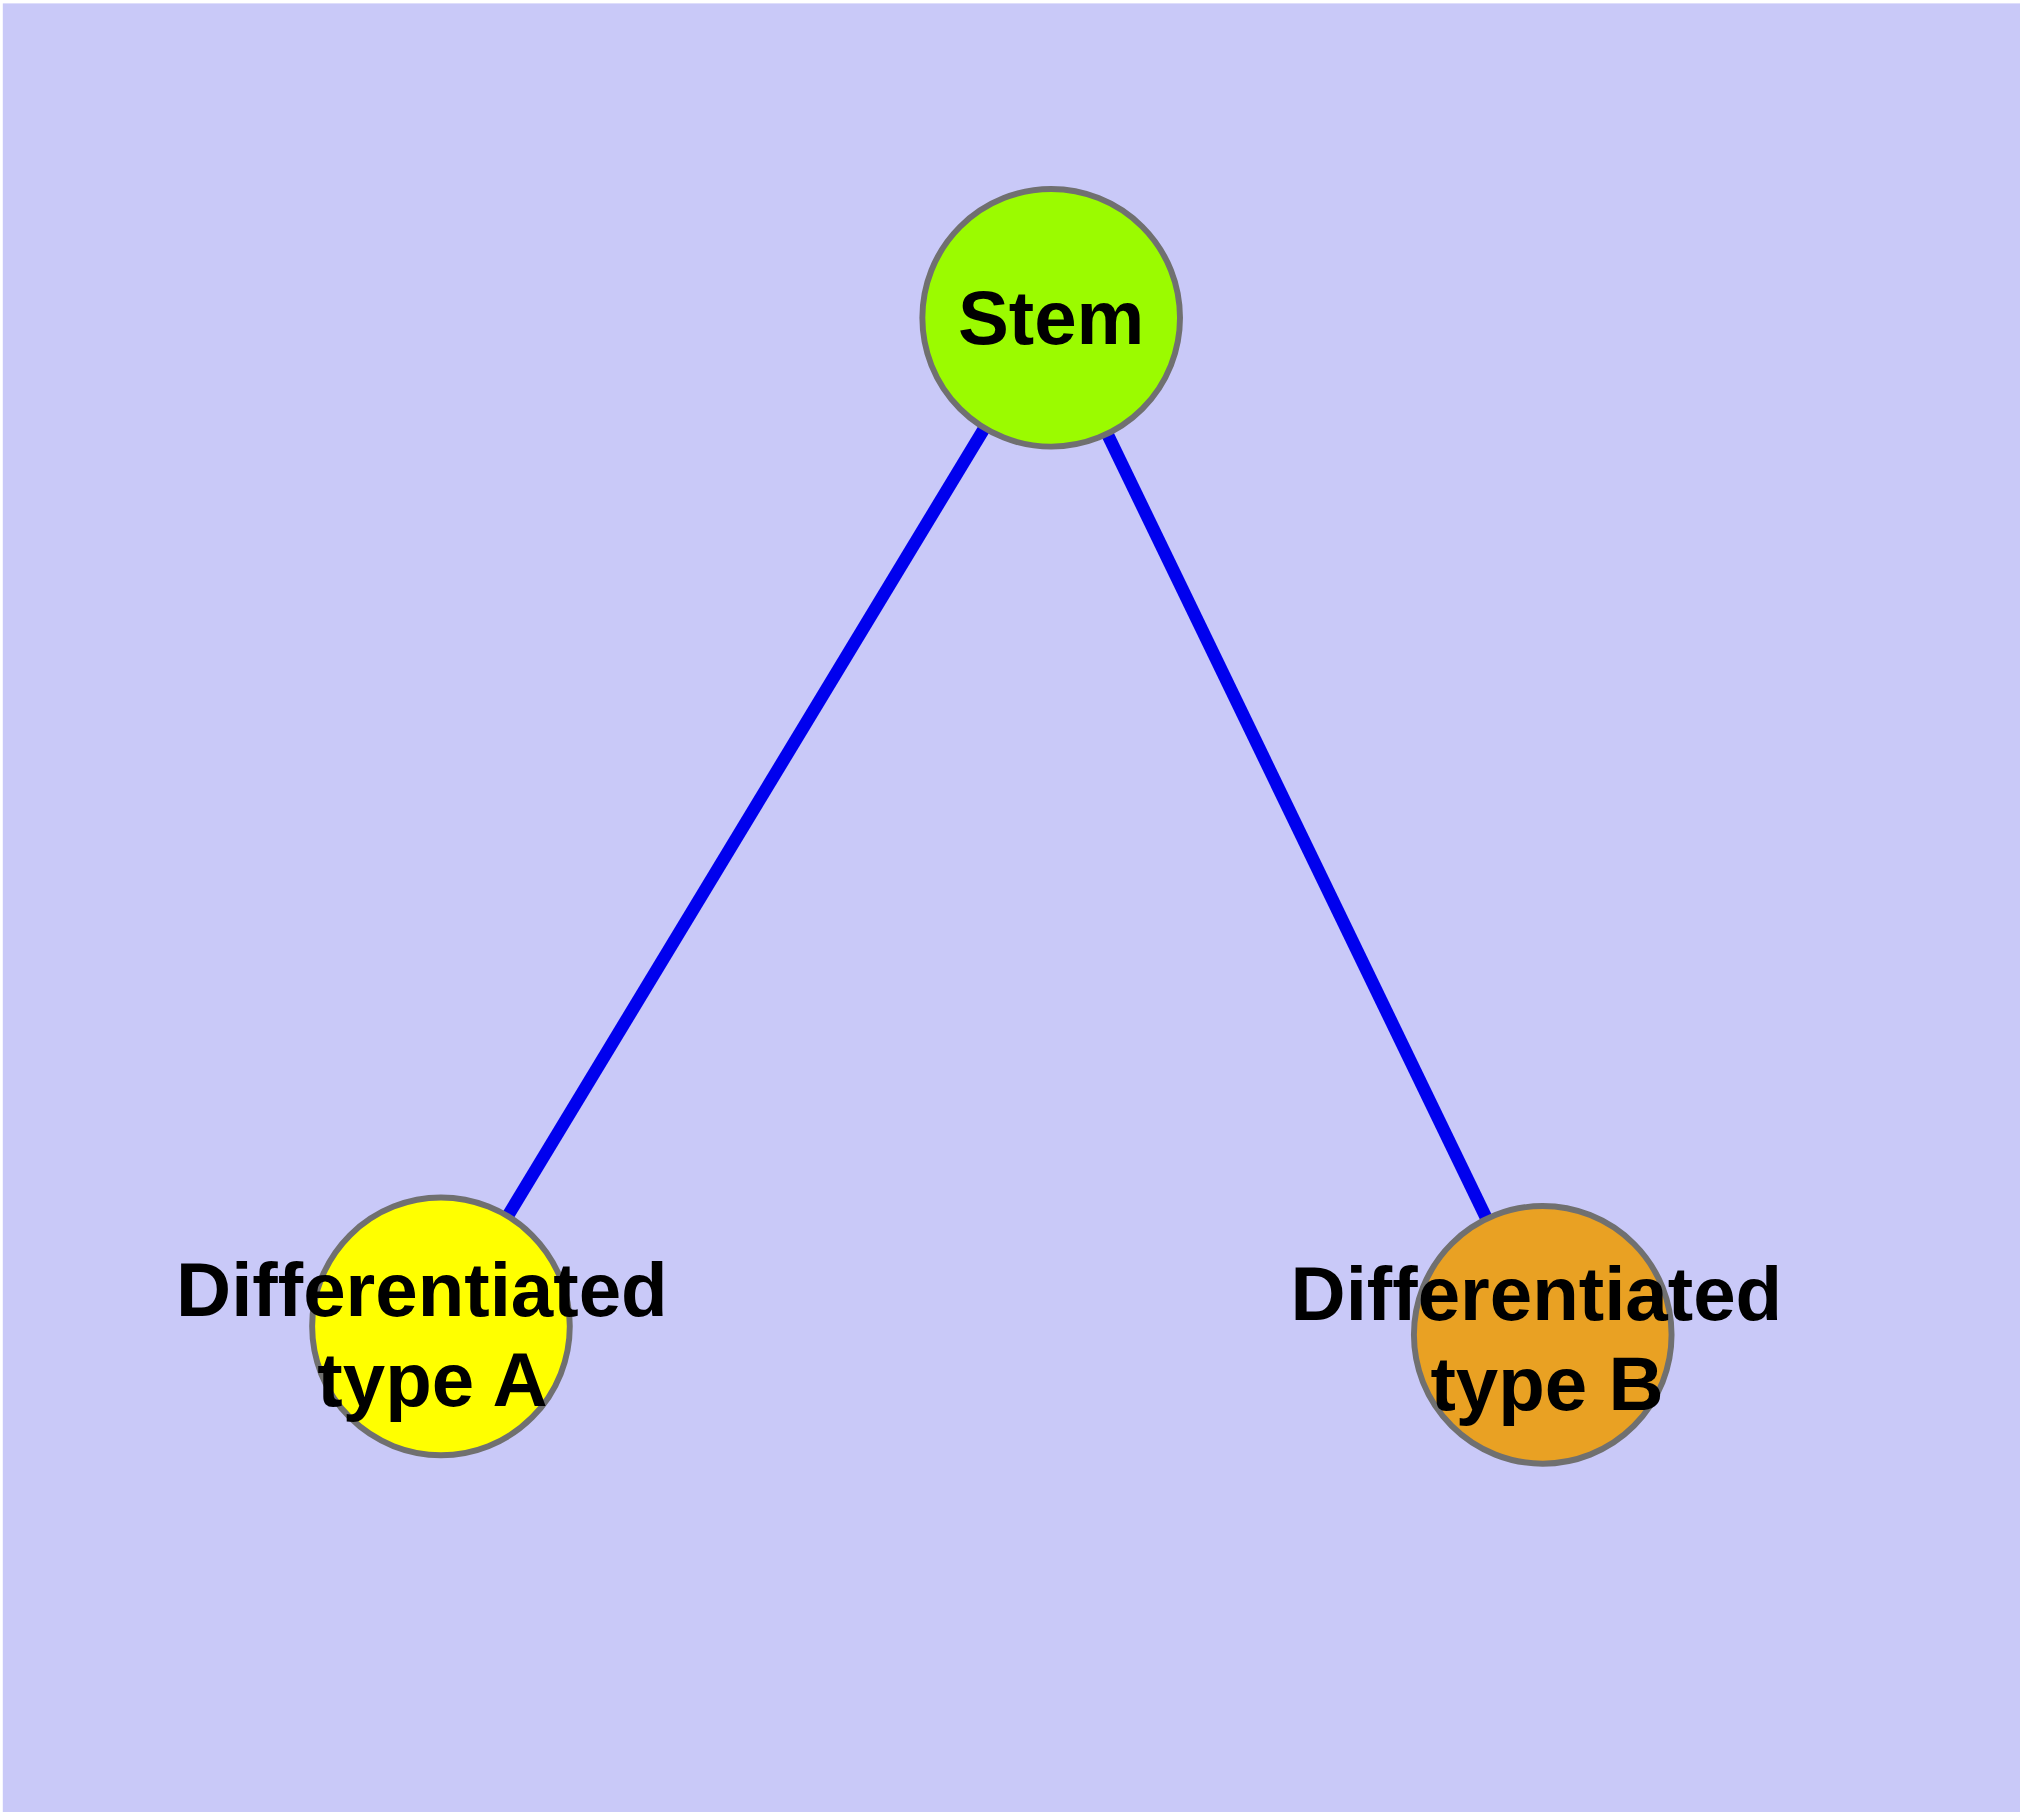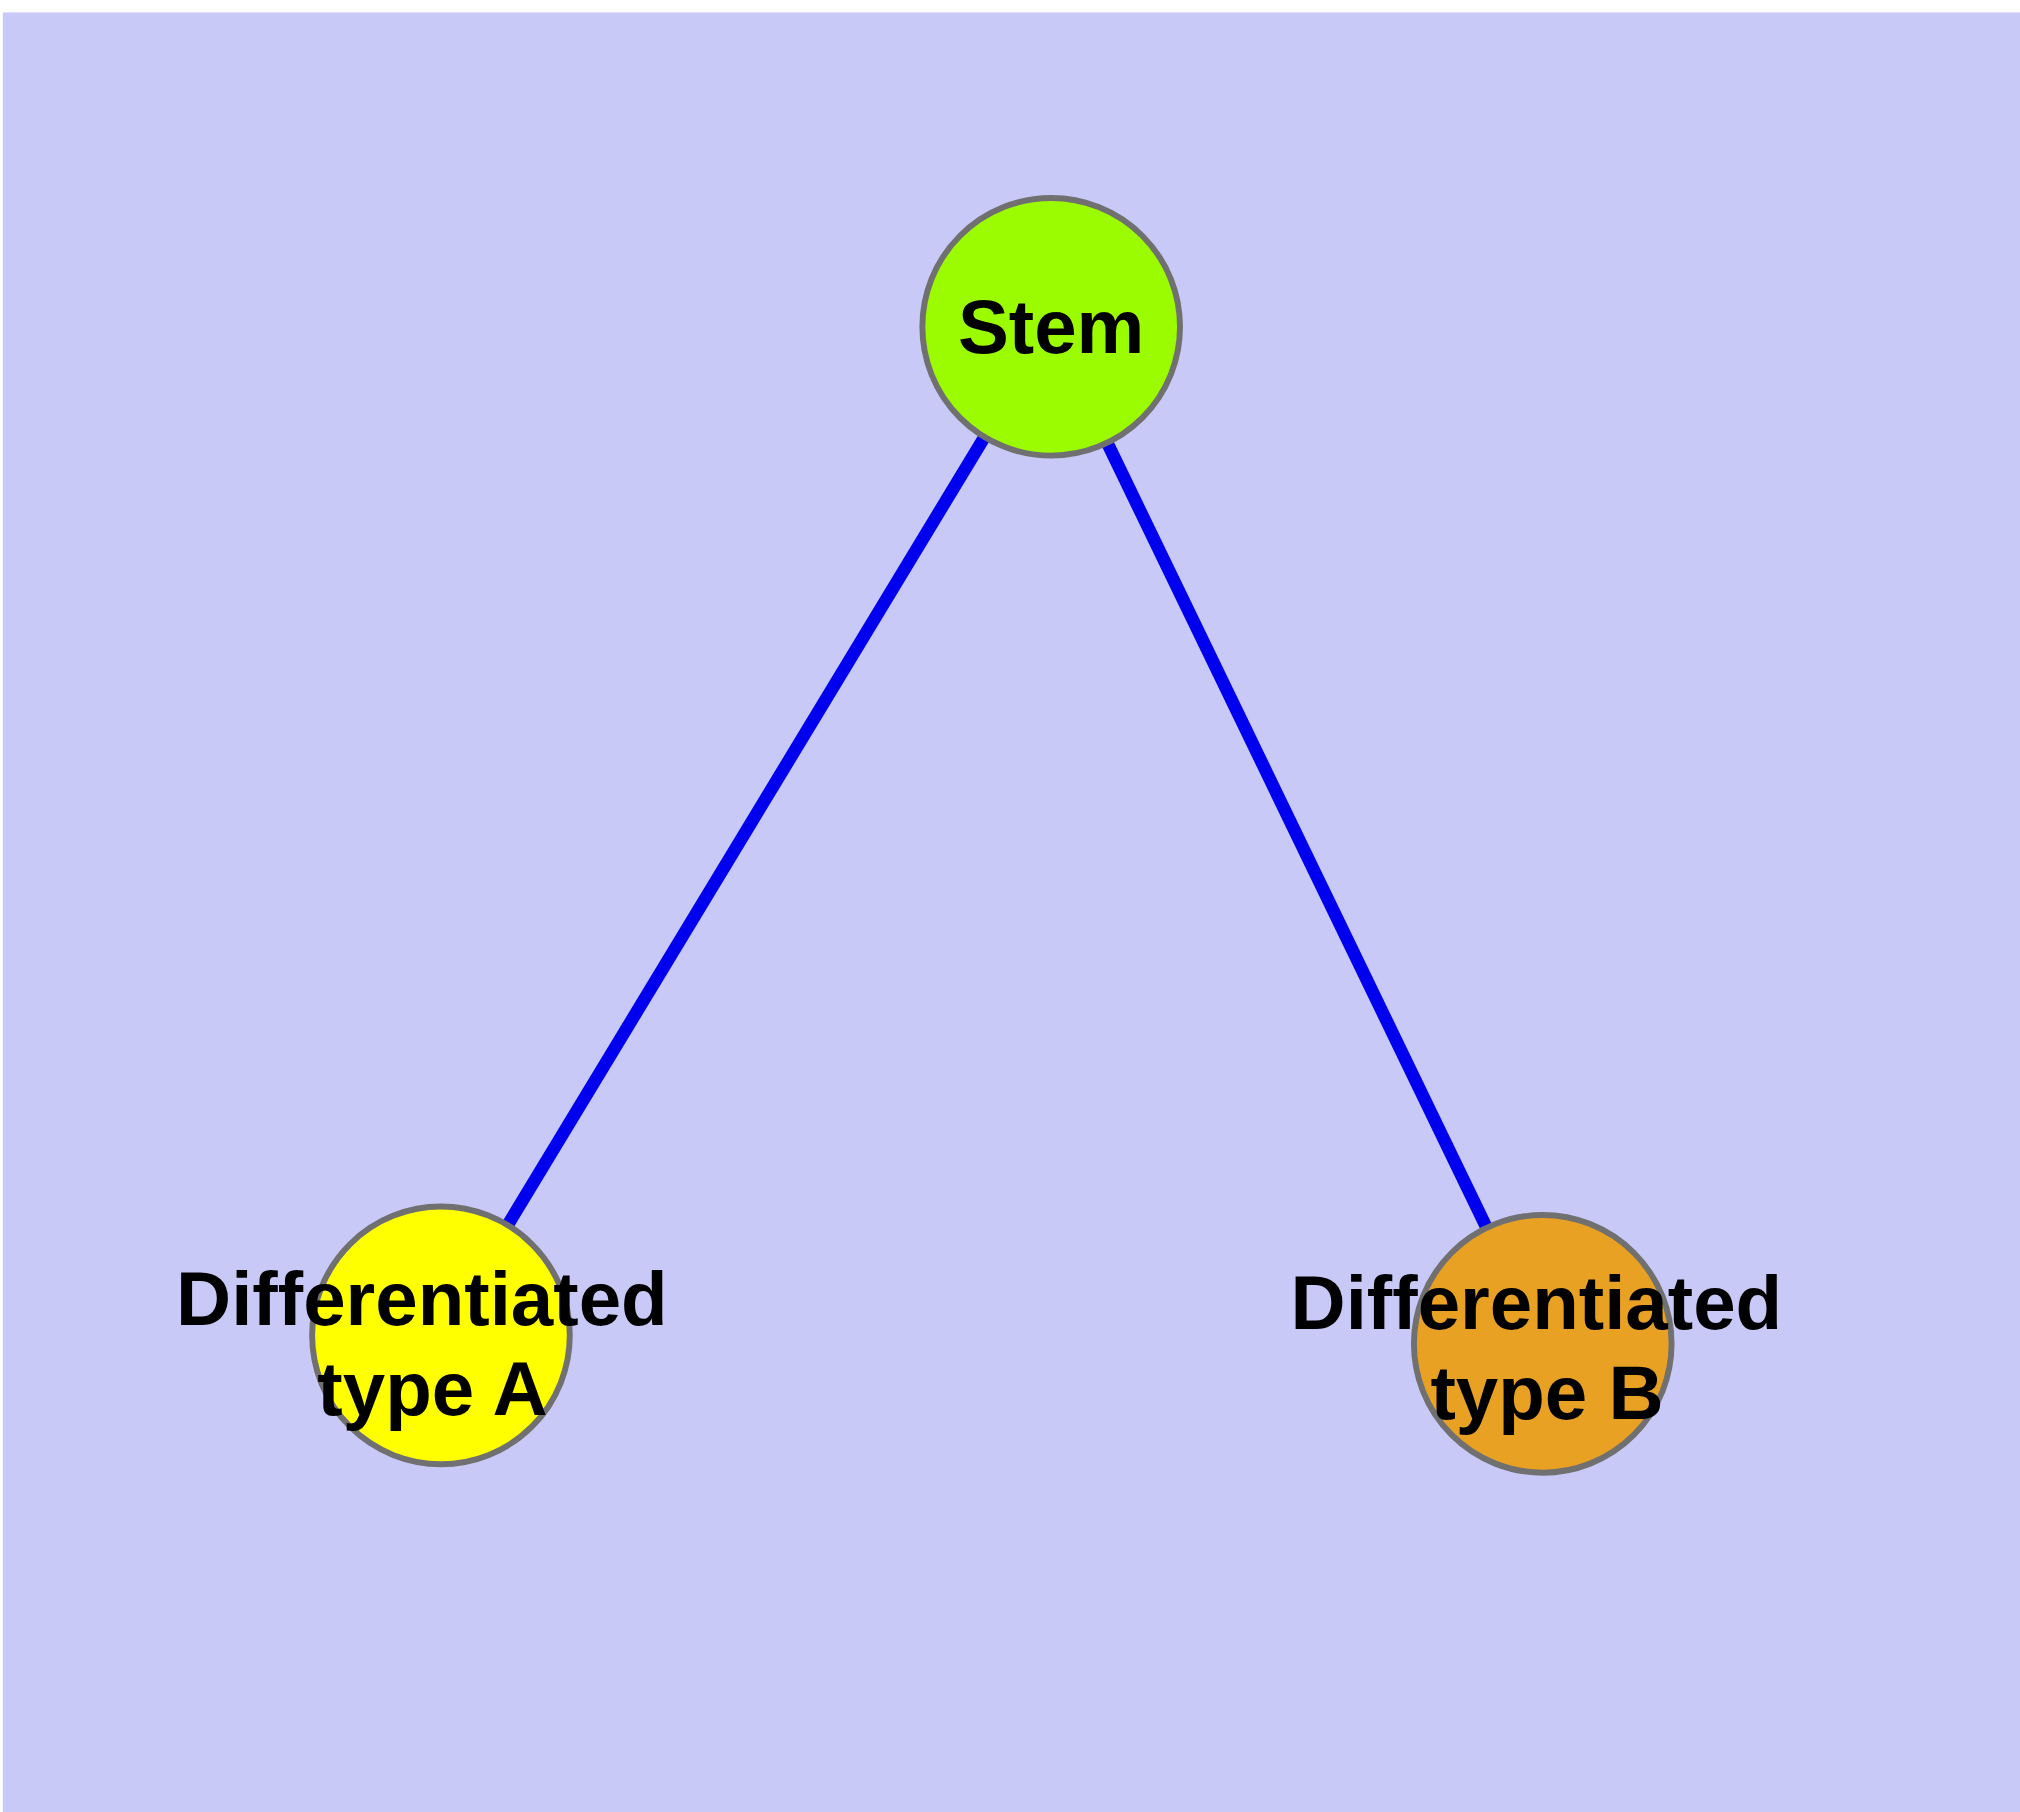--- a/index.html
+++ b/index.html
@@ -9,21 +9,21 @@
   body {
     width: 2021px;
     height: 1812px;
     background: #ffffff;
     overflow: hidden;
     font-family: "Liberation Sans", sans-serif;
   }
   #stage {
     position: absolute;
     left: 0;
-    top: 9px;
+    top: 0;
     width: 2021px;
     height: 1604px;
   }
   svg {
     display: block;
   }
   .node-label {
     font-family: "Liberation Sans", sans-serif;
     font-weight: bold;
     text-anchor: middle;

